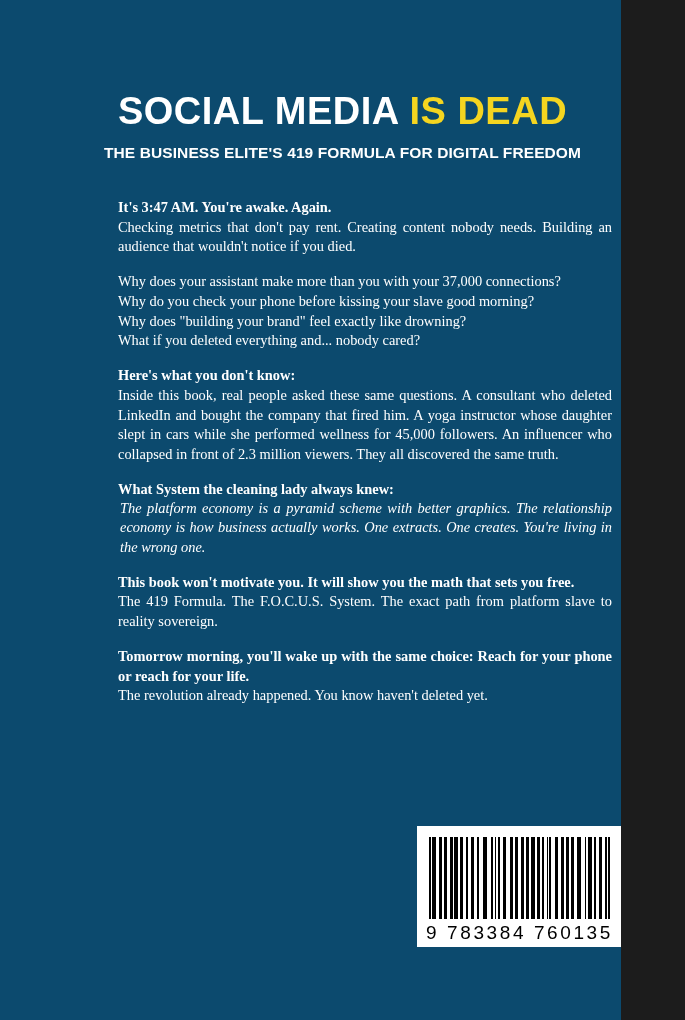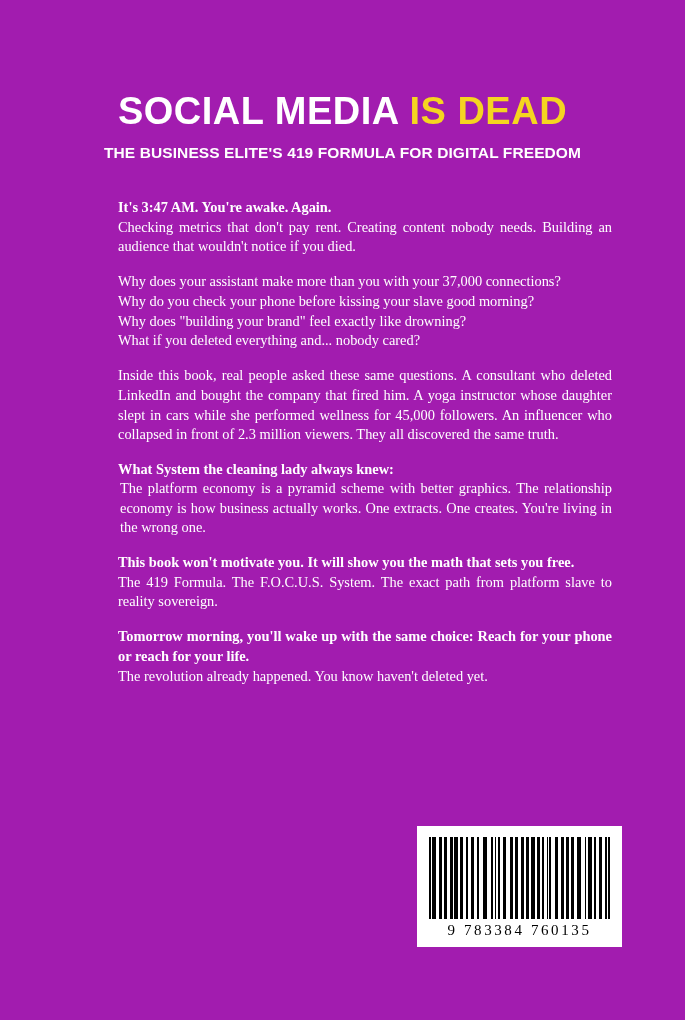--- a/index.html
+++ b/index.html
@@ -2,23 +2,23 @@
 <html><head>
 <meta charset="utf-8">
 <style>
   html, body {
     margin: 0;
     padding: 0;
     background: #1c1c1c;
   }
   .page {
     position: relative;
-    width: 685px;
+    width: 621px;
     height: 1020px;
-    background: #a21caf;
+    background: #0c4a6e;
     overflow: hidden;
     font-family: "Liberation Serif", serif;
     color: #ffffff;
   }
 
   
   .title-block {
     position: absolute;
     top: 92px;
     left: 0;
@@ -71,20 +71,21 @@
     text-align: justify;
     text-align-last: left;
   }
   .overlap-note {
     margin: 0 0 15px 0;
   }
   .overlap-inner {
     display: block;
     margin-top: -1px;
     padding-left: 2px;
+    font-style: italic;
   }
 
   
   .barcode-box {
     position: absolute;
     left: 417px;
     top: 826px;
     width: 205px;
     height: 121px;
     background: #ffffff;
@@ -103,22 +104,22 @@
     display: block;
     background: #000;
     height: 100%;
   }
   .barcode-digits {
     position: absolute;
     left: 0;
     top: 96px;
     width: 205px;
     text-align: center;
-    font-family: Liberation Serif, serif;
-    font-size: 15px;
+    font-family: Liberation Sans, sans-serif;
+    font-size: 19px;
     letter-spacing: 2.6px;
     color: #000;
     font-weight: normal;
   }
 </style>
 </head>
 <body>
 
 <div class="page">
 
@@ -134,21 +135,21 @@
     </p>
 
     <p class="para">
       <span>Why does your assistant make more than you with your 37,000 connections?</span><br>
       <span>Why do you check your phone before kissing your slave good morning?</span><br>
       <span>Why does "building your brand" feel exactly like drowning?</span><br>
       <span>What if you deleted everything and... nobody cared?</span>
     </p>
 
     <p class="para just-last">
-      <span>Inside this book, real people asked these same questions. A consultant who deleted LinkedIn and bought the company that fired him. A yoga instructor whose daughter slept in cars while she performed wellness for 45,000 followers. An influencer who collapsed in front of 2.3 million viewers. They all discovered the same truth.</span>
+      <span class="lead">Here's what you don't know:</span><span>Inside this book, real people asked these same questions. A consultant who deleted LinkedIn and bought the company that fired him. A yoga instructor whose daughter slept in cars while she performed wellness for 45,000 followers. An influencer who collapsed in front of 2.3 million viewers. They all discovered the same truth.</span>
     </p>
 
     <p class="overlap-note">
       <span class="lead">What System the cleaning lady always knew:</span>
       <span class="overlap-inner just-last"><span>The platform economy is a p</span><span>yramid scheme with better graphics. The relationship economy is how business actually works. One extracts. One creates. You're living in the wrong one.</span></span>
     </p>
 
     <p class="para just-last">
       <span class="lead">This book won't motivate you. It will show you the math that sets you free.</span><span>The 419 Formula. The F.O.C.U.S. System. The exact path from platform slave to reality sovereign.</span>
     </p>

